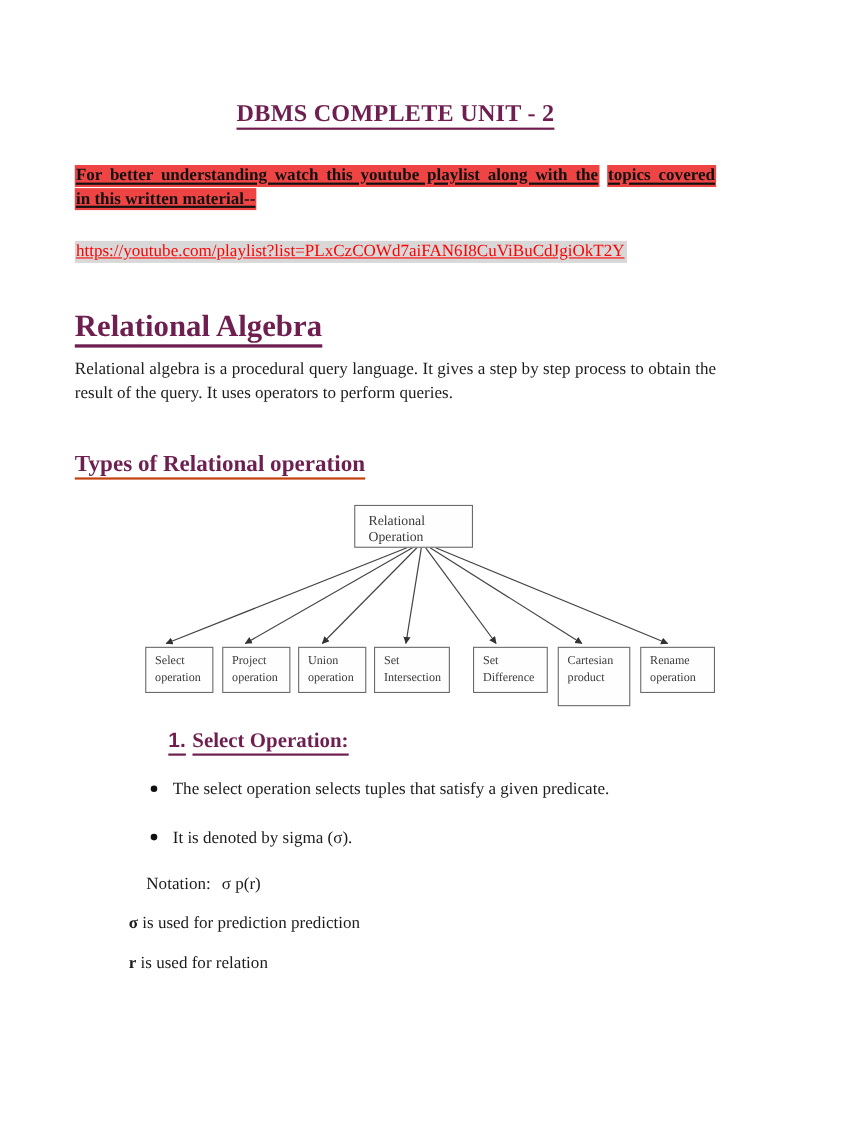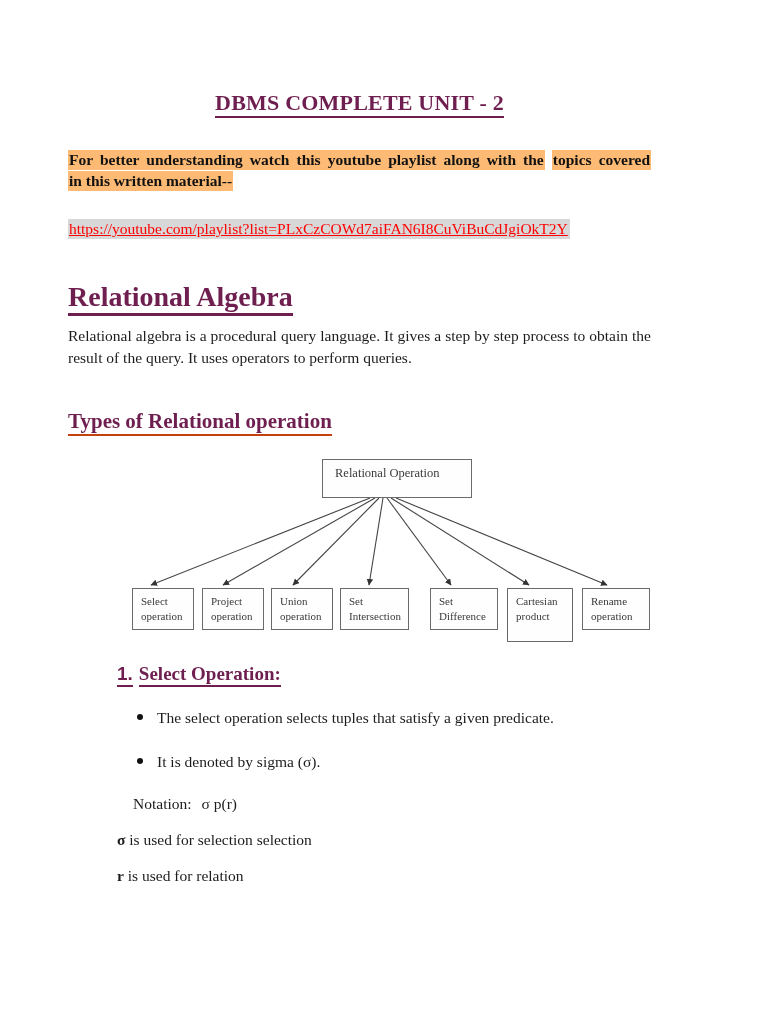--- a/index.html
+++ b/index.html
@@ -36,21 +36,22 @@
     font-weight: bold;
     line-height: 21px;
     color: #111;
   }
   .note .line1 {
     display: block;
     text-align: justify;
     text-align-last: justify;
   }
   .hl {
-    background: #fdba74;
+    background: #ef4444;
+    text-decoration: underline;
     text-decoration-thickness: 1.5px;
     text-underline-offset: 2px;
     padding: 1px 1px 2px 1px;
   }
 
   
   .playlist-link-row { margin-top: 29px; font-size: 15.5px; }
   .playlist-link {
     background: #d8d8d8;
     color: #ff0000;
@@ -97,32 +98,33 @@
   .dbox {
     position: absolute;
     border: 1px solid #6a6a6a;
     background: #fefefe;
     color: #3a3a3a;
     font-size: 11px;
     line-height: 15px;
     padding: 5px 4px 0 8px;
   }
   .dbox.root {
-    left: 205px; top: 4px; width: 150px; height: 39px;
+    left: 205px; top: 4px; width: 108px; height: 39px;
     font-size: 12.5px; padding: 6px 0 0 12px;
   }
   .dbox .l { display: block; }
   .arrows { position: absolute; left: 0; top: 0; width: 545px; height: 180px; }
 
   
   .h-num {
     margin-top: 33px;
     font-size: 19px;
     font-weight: bold;
     color: #6e1f4f;
+    margin-left: 36px;
   }
   .h-num .num {
     font-family: "Liberation Sans", sans-serif;
     border-bottom: 2px solid #6e1f4f;
     padding-bottom: 1px;
     margin-right: 6px;
   }
   .h-num .u { border-bottom: 2px solid #6e1f4f; padding-bottom: 1px; }
 
   
@@ -257,21 +259,21 @@
     </div>
   </div>
 
   <div class="notation-row">
     <span>Notation:</span><span class="notation-val">σ p(r)</span>
   </div>
 
 
   <div class="where-row">
     <span class="sym">σ</span>
-    <span>is used for selection selection</span>
+    <span>is used for prediction prediction</span>
   </div>
 
   <div class="where-row">
     <span class="sym">r</span>
     <span>is used for relation</span>
   </div>
 
 </div>
 
 </body></html>

